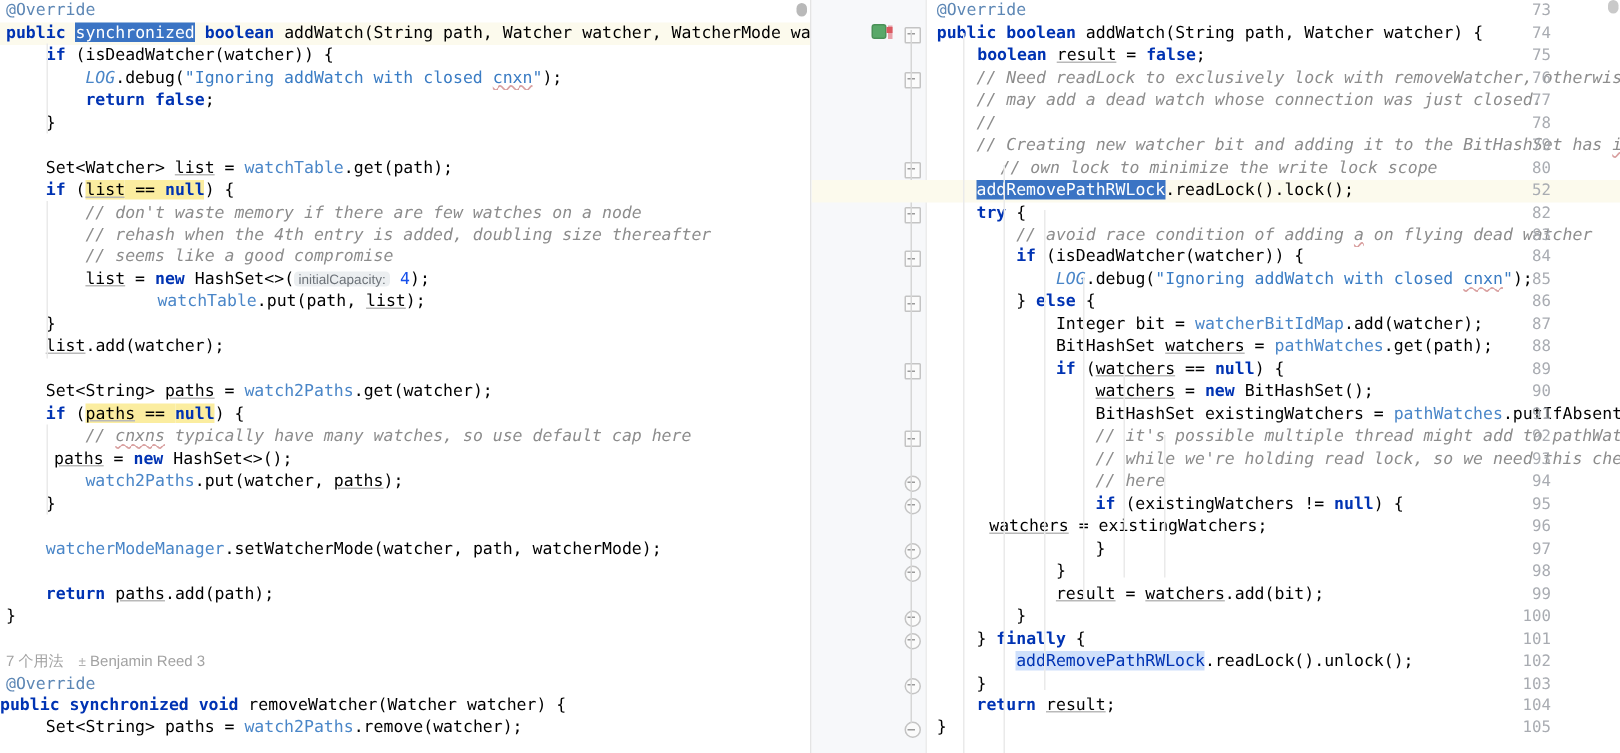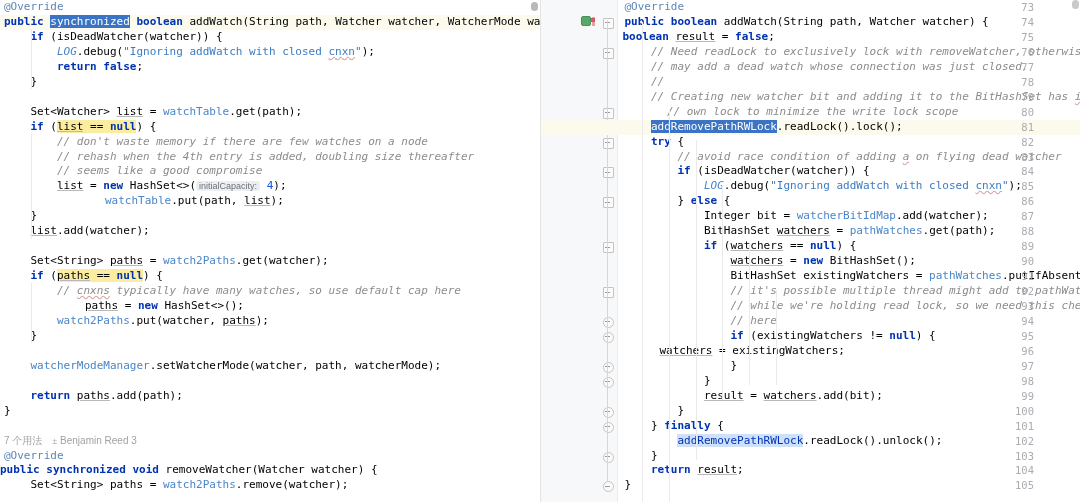--- a/index.html
+++ b/index.html
@@ -128,21 +128,21 @@
         <div class="row" style="position: absolute; top: 149.5px; left: 0px; right: 0px;"><span class="code-text" style="padding-left:56.96px"><span class="cmt">// rehash when the 4th entry is added, doubling size thereafter</span></span></div>
         <div class="row" style="position: absolute; top: 164.45px; left: 0px; right: 0px;"><span class="code-text" style="padding-left:56.96px"><span class="cmt">// seems like a good compromise</span></span></div>
         <div class="row" style="position: absolute; top: 179.4px; left: 0px; right: 0px;"><span class="code-text" style="padding-left:56.96px"><span class="txt loc">list</span><span class="txt"> = </span><span class="kw">new</span><span class="txt"> HashSet&lt;&gt;(</span><span class="hint">initialCapacity:</span><span class="txt"> </span><span class="num">4</span><span class="txt">);</span></span></div>
         <div class="row" style="position: absolute; top: 194.35px; left: 0px; right: 0px; margin-left: 48px;"><span class="code-text" style="padding-left:56.96px"><span class="fld">watchTable</span><span class="txt">.put(path, </span><span class="txt loc">list</span><span class="txt">);</span></span></div>
         <div class="row" style="position: absolute; top: 209.3px; left: 0px; right: 0px;"><span class="code-text" style="padding-left:30.48px"><span class="txt">}</span></span></div>
         <div class="row" style="position: absolute; top: 224.25px; left: 0px; right: 0px;"><span class="code-text" style="padding-left:30.48px"><span class="txt loc">list</span><span class="txt">.add(watcher);</span></span></div>
         <div class="row" style="position: absolute; top: 239.2px; left: 0px; right: 0px;"><span class="code-text" style="padding-left:4px"></span></div>
         <div class="row" style="position: absolute; top: 254.15px; left: 0px; right: 0px;"><span class="code-text" style="padding-left:30.48px"><span class="txt">Set&lt;String&gt; </span><span class="txt loc">paths</span><span class="txt"> = </span><span class="fld">watch2Paths</span><span class="txt">.get(watcher);</span></span></div>
         <div class="row" style="position: absolute; top: 269.1px; left: 0px; right: 0px;"><span class="code-text" style="padding-left:30.48px"><span class="kw">if</span><span class="txt"> (</span><span class="hlw txt loc">paths</span><span class="hlw txt"> == </span><span class="hlw kw">null</span><span class="txt">) {</span></span></div>
         <div class="row" style="position: absolute; top: 284.05px; left: 0px; right: 0px;"><span class="code-text" style="padding-left:56.96px"><span class="cmt">// </span><span class="cmt typo">cnxns</span><span class="cmt"> typically have many watches, so use default cap here</span></span></div>
-        <div class="row" style="position: absolute; top: 299px; left: 0px; right: 0px;"><span class="code-text" style="padding-left:85px"><span class="txt loc">paths</span><span class="txt"> = </span><span class="kw">new</span><span class="txt"> HashSet&lt;&gt;();</span></span></div>
+        <div class="row" style="position: absolute; top: 299px; left: 0px; right: 0px;"><span class="code-text" style="padding-left:36px"><span class="txt loc">paths</span><span class="txt"> = </span><span class="kw">new</span><span class="txt"> HashSet&lt;&gt;();</span></span></div>
         <div class="row" style="position: absolute; top: 313.95px; left: 0px; right: 0px;"><span class="code-text" style="padding-left:56.96px"><span class="fld">watch2Paths</span><span class="txt">.put(watcher, </span><span class="txt loc">paths</span><span class="txt">);</span></span></div>
         <div class="row" style="position: absolute; top: 328.9px; left: 0px; right: 0px;"><span class="code-text" style="padding-left:30.48px"><span class="txt">}</span></span></div>
         <div class="row" style="position: absolute; top: 343.85px; left: 0px; right: 0px;"><span class="code-text" style="padding-left:4px"></span></div>
         <div class="row" style="position: absolute; top: 358.8px; left: 0px; right: 0px;"><span class="code-text" style="padding-left:30.48px"><span class="fld">watcherModeManager</span><span class="txt">.setWatcherMode(watcher, path, watcherMode);</span></span></div>
         <div class="row" style="position: absolute; top: 373.75px; left: 0px; right: 0px;"><span class="code-text" style="padding-left:4px"></span></div>
         <div class="row" style="position: absolute; top: 388.7px; left: 0px; right: 0px;"><span class="code-text" style="padding-left:30.48px"><span class="kw">return</span><span class="txt"> </span><span class="txt loc">paths</span><span class="txt">.add(path);</span></span></div>
         <div class="row" style="position: absolute; top: 403.65px; left: 0px; right: 0px;"><span class="code-text" style="padding-left:4px"><span class="txt">}</span></span></div>
         <div class="row" style="position: absolute; top: 418.6px; left: 0px; right: 0px;"><span class="code-text" style="padding-left:4px"></span></div>
         <div class="codevision" style="position: absolute; top: 433.55px;"><span>7 个用法</span><span class="cv-sep"></span><span class="cv-auth-icon">±</span><span> Benjamin Reed 3</span></div>
         <div class="row" style="position: absolute; top: 448.5px; left: 0px; right: 0px;"><span class="code-text" style="padding-left:4px"><span class="anno">@Override</span></span></div>
@@ -172,21 +172,21 @@
         <div class="fold-mark rnd" style="top: 376.75px;"></div>
         <div class="fold-mark rnd" style="top: 406.65px;"></div>
         <div class="fold-mark rnd" style="top: 421.6px;"></div>
         <div class="fold-mark rnd" style="top: 451.5px;"></div>
         <div class="fold-mark rnd" style="top: 481.4px;"></div>
         <div class="fold-line" style="top: 20px; height: 462px;"></div>
       </div>
     <div class="rows" id="right-rows">
         <div class="row" style="position: absolute; top: 0px; left: 0px; right: 0px;"><span class="code-text" style="padding-left:84px"><span class="anno">@Override</span></span></div>
         <div class="row" style="position: absolute; top: 14.95px; left: 0px; right: 0px;"><span class="code-text" style="padding-left:84px"><span class="kw">public boolean</span><span class="txt"> addWatch(String path, Watcher watcher) {</span></span></div>
-        <div class="row" style="position: absolute; top: 29.9px; left: 0px; right: 0px;"><span class="code-text" style="padding-left:82px"><span class="kw">boolean</span><span class="txt"> </span><span class="txt loc">result</span><span class="txt"> = </span><span class="kw">false</span><span class="txt">;</span></span></div>
+        <div class="row" style="position: absolute; top: 29.9px; left: 0px; right: 0px;"><span class="code-text" style="padding-left:111px"><span class="kw">boolean</span><span class="txt"> </span><span class="txt loc">result</span><span class="txt"> = </span><span class="kw">false</span><span class="txt">;</span></span></div>
         <div class="row" style="position: absolute; top: 44.85px; left: 0px; right: 0px;"><span class="code-text" style="padding-left:110.48px"><span class="cmt">// Need readLock to exclusively lock with removeWatcher, otherwise we</span></span></div>
         <div class="row" style="position: absolute; top: 59.8px; left: 0px; right: 0px;"><span class="code-text" style="padding-left:110.48px"><span class="cmt">// may add a dead watch whose connection was just closed.</span></span></div>
         <div class="row" style="position: absolute; top: 74.75px; left: 0px; right: 0px;"><span class="code-text" style="padding-left:110.48px"><span class="cmt">//</span></span></div>
         <div class="row" style="position: absolute; top: 89.7px; left: 0px; right: 0px;"><span class="code-text" style="padding-left:110.48px"><span class="cmt">// Creating new watcher bit and adding it to the BitHashSet has </span><span class="cmt typo">it's</span></span></div>
         <div class="row" style="position: absolute; top: 104.65px; left: 16px; right: 0px;"><span class="code-text" style="padding-left:110.48px"><span class="cmt">// own lock to minimize the write lock scope</span></span></div>
         <div class="row hl" style="position: absolute; top: 119.6px; left: 0px; right: 0px;"><span class="code-text" style="padding-left:110.48px"><span class="sel">addRemovePathRWLock</span><span class="txt">.readLock().lock();</span></span></div>
         <div class="row" style="position: absolute; top: 134.55px; left: 0px; right: 0px;"><span class="code-text" style="padding-left:110.48px"><span class="kw">try</span><span class="txt"> {</span></span></div>
         <div class="row" style="position: absolute; top: 149.5px; left: 0px; right: 0px;"><span class="code-text" style="padding-left:136.96px"><span class="cmt">// avoid race condition of adding </span><span class="cmt typo">a</span><span class="cmt"> on flying dead watcher</span></span></div>
         <div class="row" style="position: absolute; top: 164.45px; left: 0px; right: 0px;"><span class="code-text" style="padding-left:136.96px"><span class="kw">if</span><span class="txt"> (isDeadWatcher(watcher)) {</span></span></div>
         <div class="row" style="position: absolute; top: 179.4px; left: 0px; right: 0px;"><span class="code-text" style="padding-left:163.44px"><span class="fldi">LOG</span><span class="txt">.debug(</span><span class="str">"Ignoring addWatch with closed </span><span class="str typo">cnxn</span><span class="str">"</span><span class="txt">);</span></span></div>
@@ -220,21 +220,21 @@
     <div id="right-gutter-content">
         <div class="gnum" style="top: 0px;">73</div>
         <div class="gnum" style="top: 14.95px;">74</div>
         <div class="gmark" style="top: 14.95px; left: 40px;"><span class="run-icon"></span><span class="bp-icon"></span><span class="bp-icon-top"></span></div>
         <div class="gnum" style="top: 29.9px;">75</div>
         <div class="gnum" style="top: 44.85px;">76</div>
         <div class="gnum" style="top: 59.8px;">77</div>
         <div class="gnum" style="top: 74.75px;">78</div>
         <div class="gnum" style="top: 89.7px;">79</div>
         <div class="gnum" style="top: 104.65px;">80</div>
-        <div class="gnum" style="top: 119.6px;">81</div>
+        <div class="gnum" style="top: 119.6px;">52</div>
         <div class="gnum" style="top: 134.55px;">82</div>
         <div class="gnum" style="top: 149.5px;">83</div>
         <div class="gnum" style="top: 164.45px;">84</div>
         <div class="gnum" style="top: 179.4px;">85</div>
         <div class="gnum" style="top: 194.35px;">86</div>
         <div class="gnum" style="top: 209.3px; text-align: right;">87</div>
         <div class="gnum" style="top: 224.25px;">88</div>
         <div class="gnum" style="top: 239.2px;">89</div>
         <div class="gnum" style="top: 254.15px;">90</div>
         <div class="gnum" style="top: 269.1px;">91</div>

